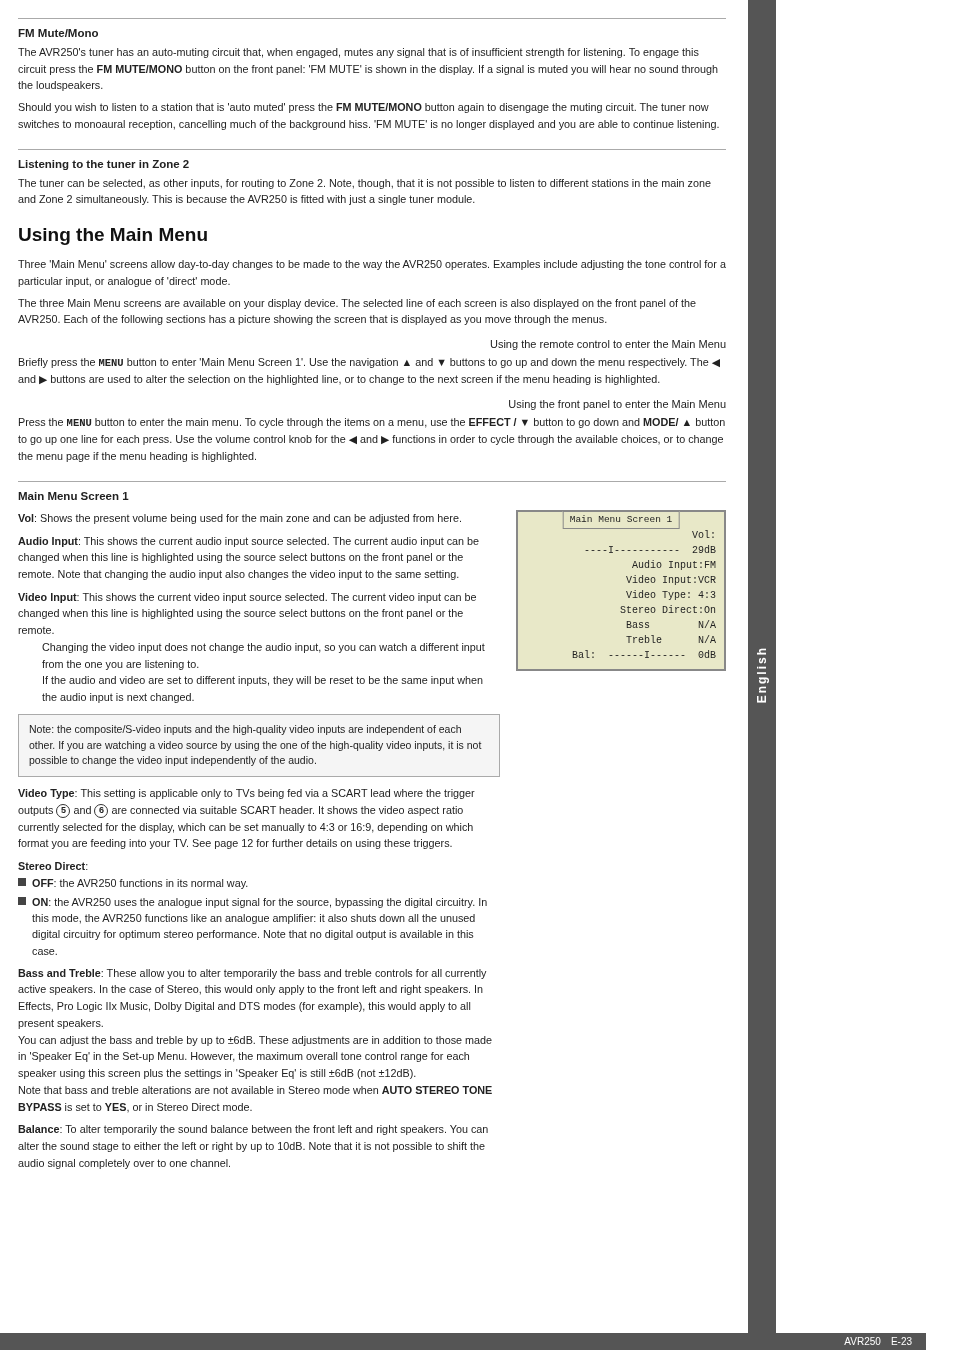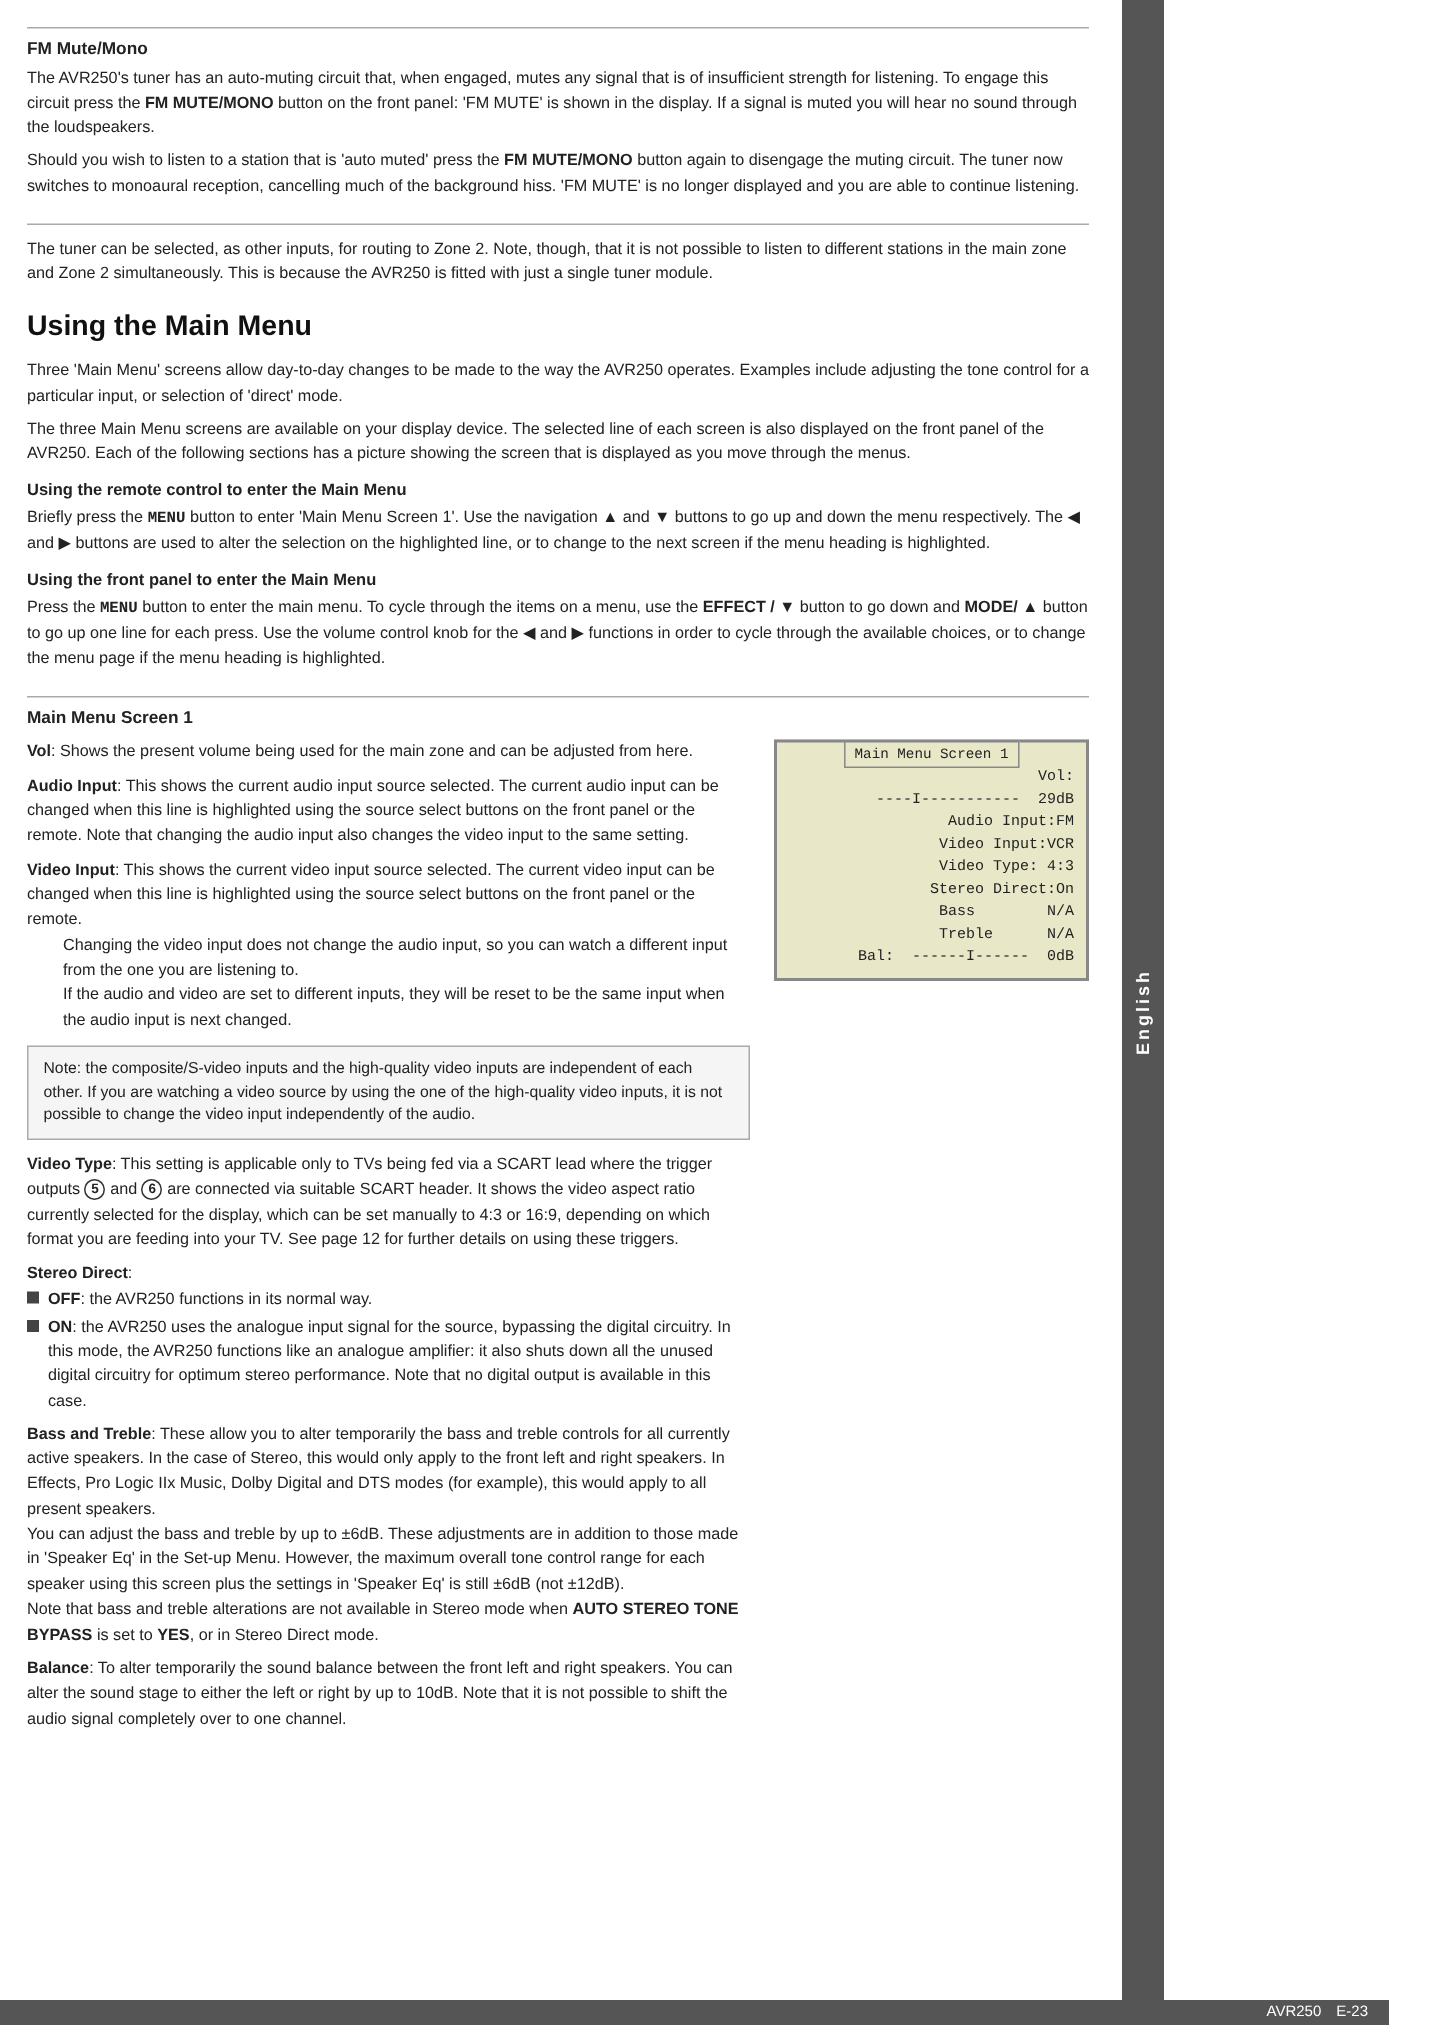--- a/index.html
+++ b/index.html
@@ -74,23 +74,24 @@
 
     
     .main-heading {
       font-size: 19px;
       font-weight: bold;
       margin: 16px 0 10px 0;
       color: #111;
     }
 
     .sub-section-title {
-      font-weight: bold;
+      font-weight: normal;
       font-size: 11px;
       margin: 10px 0 4px 0;
+      text-align: right;
     }
 
     
     .screen1-container {
       display: flex;
       gap: 16px;
       margin-top: 8px;
     }
 
     .screen1-left {
@@ -206,29 +207,30 @@
       <hr class="section-divider">
       <div class="section-title">FM Mute/Mono</div>
       <div class="section-body">
         <p>The AVR250's tuner has an auto-muting circuit that, when engaged, mutes any signal that is of insufficient strength for listening. To engage this circuit press the <span class="bold">FM MUTE/MONO</span> button on the front panel: 'FM MUTE' is shown in the display. If a signal is muted you will hear no sound through the loudspeakers.</p>
         <p>Should you wish to listen to a station that is 'auto muted' press the <span class="bold">FM MUTE/MONO</span> button again to disengage the muting circuit. The tuner now switches to monoaural reception, cancelling much of the background hiss. 'FM MUTE' is no longer displayed and you are able to continue listening.</p>
       </div>
     </div>
 
     <div class="section">
       <hr class="section-divider">
+      <div class="section-title">Listening to the tuner in Zone 2</div>
       <div class="section-body">
         <p>The tuner can be selected, as other inputs, for routing to Zone 2. Note, though, that it is not possible to listen to different stations in the main zone and Zone 2 simultaneously. This is because the AVR250 is fitted with just a single tuner module.</p>
       </div>
     </div>
 
     <div class="section">
       <h1 class="main-heading">Using the Main Menu</h1>
       <div class="section-body">
-        <p>Three 'Main Menu' screens allow day-to-day changes to be made to the way the AVR250 operates. Examples include adjusting the tone control for a particular input, or selection of 'direct' mode.</p>
+        <p>Three 'Main Menu' screens allow day-to-day changes to be made to the way the AVR250 operates. Examples include adjusting the tone control for a particular input, or analogue of 'direct' mode.</p>
         <p>The three Main Menu screens are available on your display device. The selected line of each screen is also displayed on the front panel of the AVR250. Each of the following sections has a picture showing the screen that is displayed as you move through the menus.</p>
       </div>
 
       <div class="sub-section-title">Using the remote control to enter the Main Menu</div>
       <div class="section-body">
         <p>Briefly press the <kbd>MENU</kbd> button to enter 'Main Menu Screen 1'. Use the navigation ▲ and ▼ buttons to go up and down the menu respectively. The ◀ and ▶ buttons are used to alter the selection on the highlighted line, or to change to the next screen if the menu heading is highlighted.</p>
       </div>
 
       <div class="sub-section-title">Using the front panel to enter the Main Menu</div>
       <div class="section-body">

